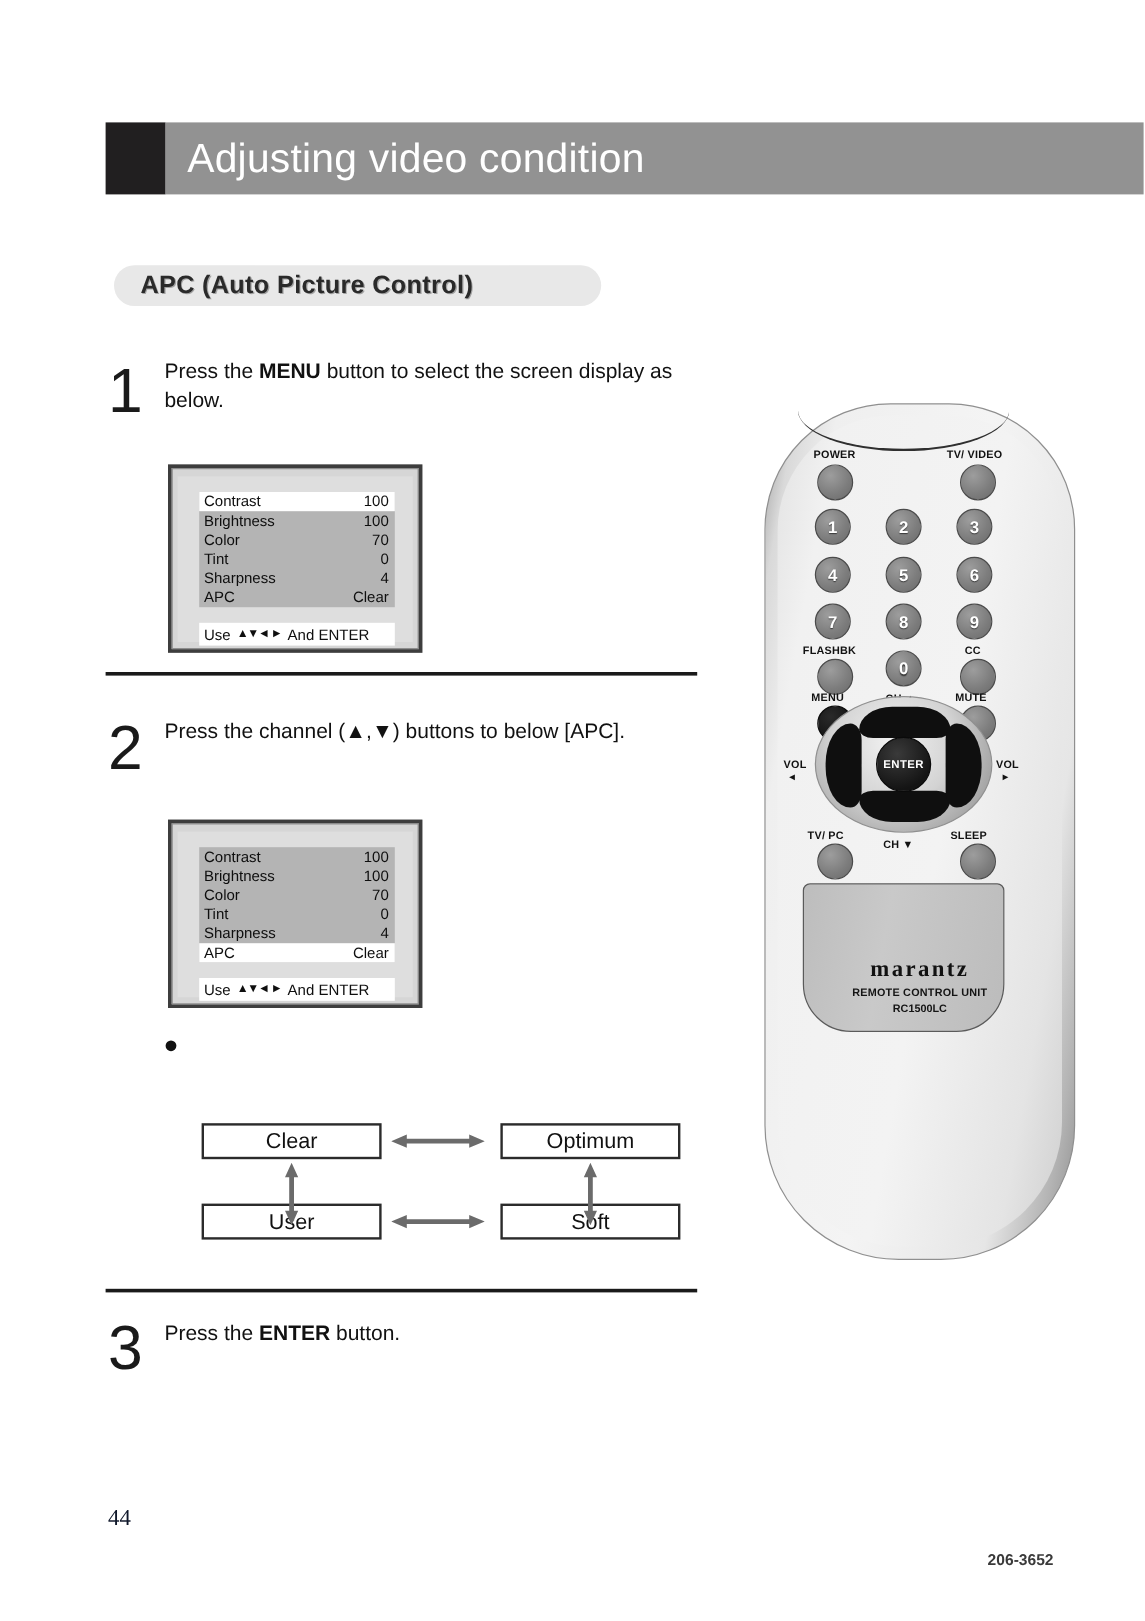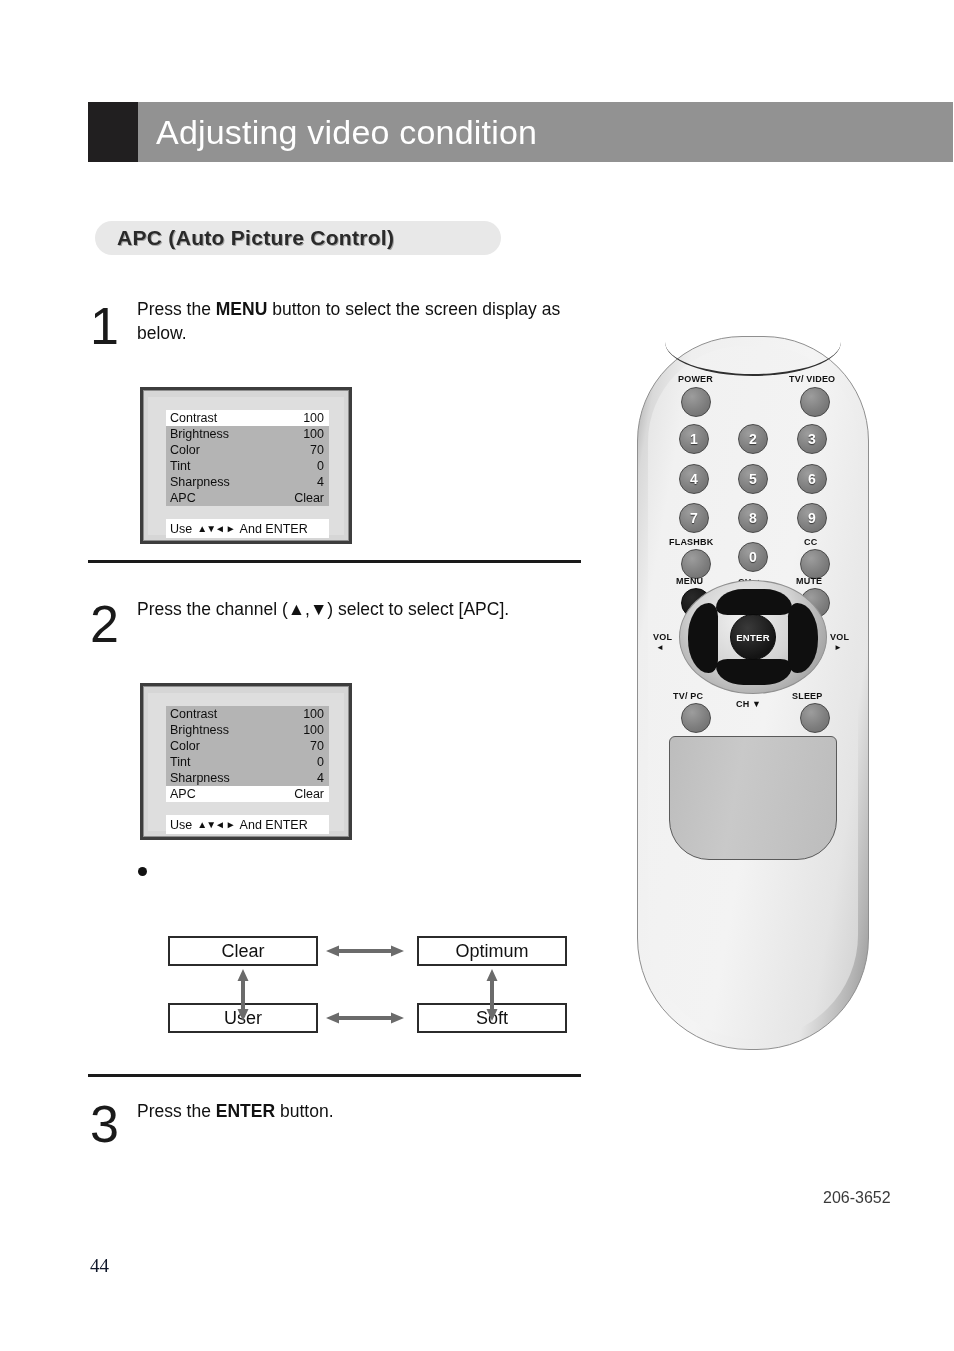--- a/index.html
+++ b/index.html
@@ -208,32 +208,34 @@
     position: absolute;
     left: 90px;
     top: 1255px;
     font-size: 19px;
     color: #0f172a;
     font-family: "Liberation Serif", serif;
   }
   .doc-code {
     position: absolute;
     left: 823px;
-    top: 1189px;
-    font-size: 16px;
+    top: 1292px;
+    font-size: 13px;
     color: #3a3a3a;
+    font-weight: bold;
   }
 
   
   .remote-wrap {
     position: absolute;
     left: 637px;
     top: 336px;
     width: 232px;
     height: 714px;
+    padding-left: 27px;
   }
   .remote-body {
     position: absolute;
     inset: 0;
     border-radius: 105px 105px 112px 112px;
     background: linear-gradient(100deg,#9a9a9a 0%, #d9d9d9 7%, #efefef 16%, #f4f4f4 50%, #e6e6e6 80%, #b4b4b4 92%, #8c8c8c 100%);
     border: 1px solid #8f8f8f;
     box-sizing: border-box;
   }
   .remote-face {
@@ -414,21 +416,21 @@
       <span>Use</span>
       <span class="osd-arrows">▲▼◄ ►</span>
       <span>And ENTER</span>
     </div>
   </div>
 </div>
 
 <div class="rule" style="top:560px;"></div>
 
 <div class="step-num" style="left:90px; top:598px;">2</div>
-<div class="step-text" style="left:137px; top:598px;">Press the channel (▲,▼) select to select [APC].</div>
+<div class="step-text" style="left:137px; top:598px;">Press the channel (▲,▼) buttons to below [APC].</div>
 
 <div class="osd" style="left:140px; top:683px;">
   <div class="osd-inner">
     <div class="osd-rows">
       <div class="osd-row">
         <span>Contrast</span>
         <span class="osd-val">100</span>
       </div>
       <div class="osd-row">
         <span>Brightness</span>
@@ -544,16 +546,21 @@
     <div class="dpad-seg dpad-right"></div>
     <div class="enter-btn">ENTER</div>
   </div>
 
   <div class="rlabel" style="left:36px; top:355px;">TV/ PC</div>
   <div class="btn round" style="left:44px; top:367px;"></div>
   <div class="rlabel" style="left:155px; top:355px;">SLEEP</div>
   <div class="btn round" style="left:163px; top:367px;"></div>
 
   <div class="battery-panel"></div>
+  <div class="brand">
+    <div class="brand-name">marantz</div>
+    <div class="brand-sub">REMOTE CONTROL UNIT</div>
+    <div class="brand-model">RC1500LC</div>
+  </div>
 </div>
 
 <div class="doc-code">206-3652</div>
 <div class="page-number">44</div>
 
 </body></html>

